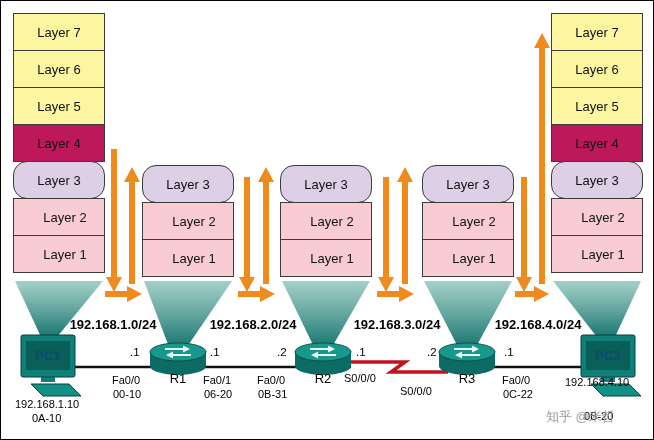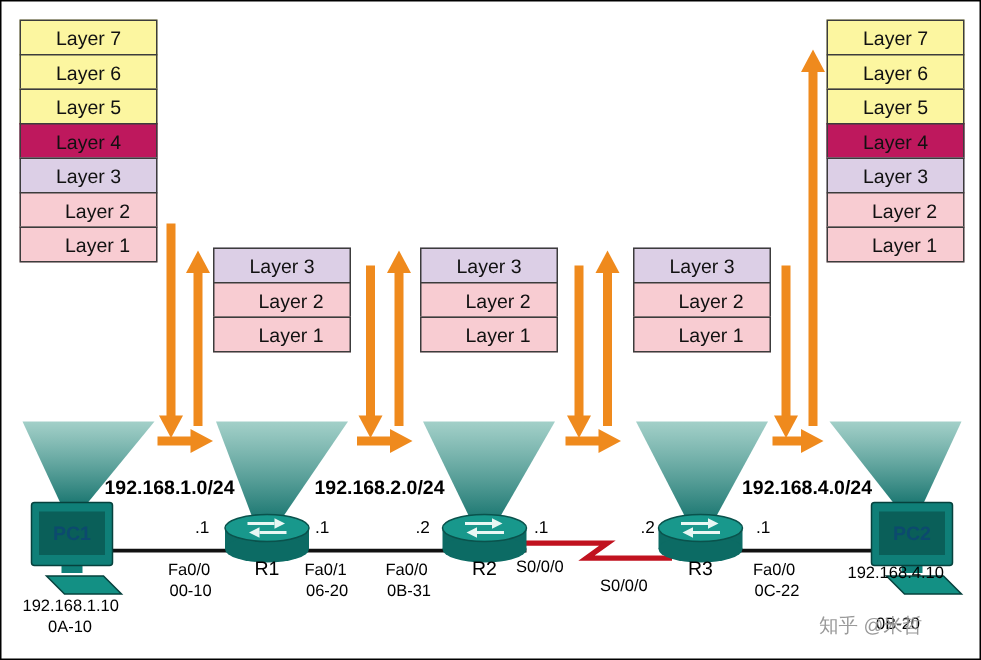--- a/index.html
+++ b/index.html
@@ -1,27 +1,27 @@
 <!DOCTYPE html>
 <html><head>
 <meta charset="utf-8">
 <style>
   * { margin:0; padding:0; box-sizing:border-box; }
   html,body { background:#e9e9e9; font-family:"Liberation Sans", sans-serif; }
   .canvas { position:relative; width:654px; height:440px; background:#ffffff;
             border:1px solid #000; overflow:hidden; }
   svg.overlay { position:absolute; left:0; top:0; z-index:1; }
   .stack { position:absolute; width:92px; z-index:2; }
-  .lay { height:24px; border:1px solid #3c3c3c; margin-top:-1px;
+  .lay { height:38px; border:1px solid #3c3c3c; margin-top:-1px;
          display:flex; align-items:center; justify-content:center;
          font-size:13px; color:#111; }
   .lay:first-child { margin-top:0; }
   .ly { background:#fcf6a0; }
   .lg { background:#be185d; }
-  .lp { background:#dccfe6; }
+  .lp { background:#dccfe6;border-radius:14px; }
   .lk { background:#f8ccd2;padding-left:12px; }
   .txt { position:absolute; white-space:nowrap; color:#000; z-index:3; }
   .net { font-weight:bold; font-size:13px; transform:translateX(-50%); }
   .addr { font-size:11.5px; }
   .small { font-size:11px; }
   .devname { font-weight:normal; font-size:13px; transform:translateX(-50%); }
   .pcname { color:#0c4a6e; font-weight:bold; font-size:13px; transform:translateX(-50%); }
   .wm { color:#9a9a9a; font-size:13px; z-index:4; }
 </style>
 </head>
@@ -157,20 +157,21 @@
     <div class="lay ly">Layer 6</div>
     <div class="lay ly">Layer 5</div>
     <div class="lay lg">Layer 4</div>
     <div class="lay lp">Layer 3</div>
     <div class="lay lk">Layer 2</div>
     <div class="lay lk">Layer 1</div>
   </div>
 
   <div class="txt net" style="left:112px;top:316px">192.168.1.0/24</div>
   <div class="txt net" style="left:252px;top:316px">192.168.2.0/24</div>
+  <div class="txt net" style="left:396px;top:316px">192.168.3.0/24</div>
   <div class="txt net" style="left:537px;top:316px">192.168.4.0/24</div>
 
   <div class="txt pcname" style="left:47px;top:347px">PC1</div>
   <div class="txt pcname" style="left:607px;top:347px">PC2</div>
   <div class="txt devname" style="left:177px;top:370px">R1</div>
   <div class="txt devname" style="left:322px;top:370px">R2</div>
   <div class="txt devname" style="left:466px;top:370px">R3</div>
 
   <div class="txt addr" style="left:129px;top:345px">.1</div>
   <div class="txt addr" style="left:209px;top:345px">.1</div>

